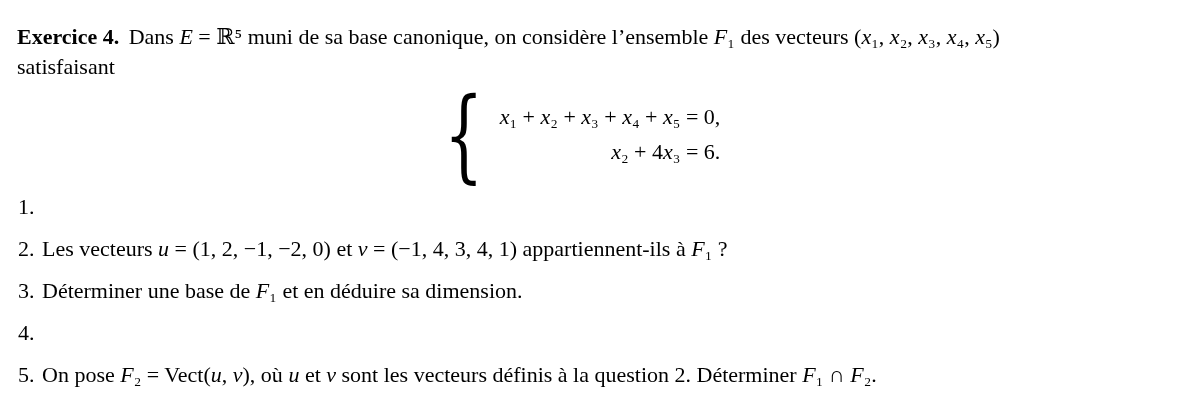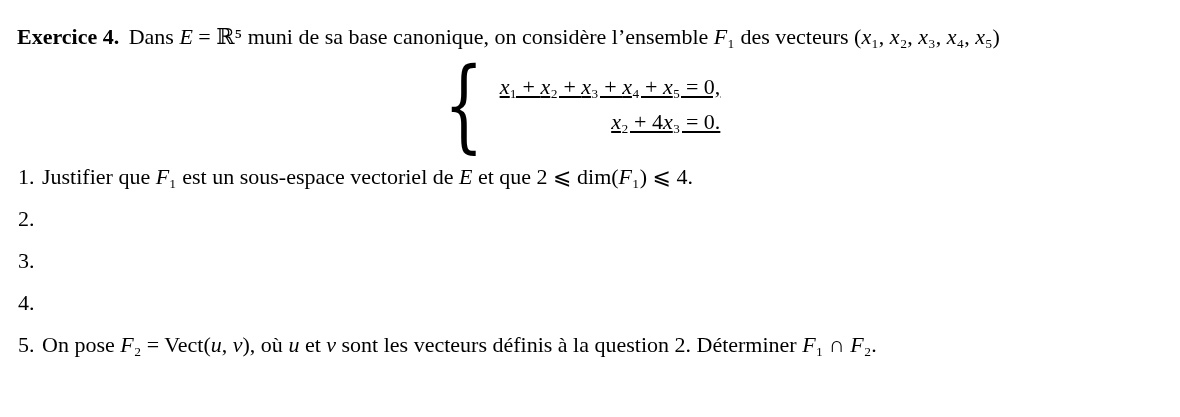--- a/index.html
+++ b/index.html
@@ -44,21 +44,20 @@
     font-weight: 400;
   }
   .equations {
     display: flex;
     flex-direction: column;
     align-items: flex-end;
   }
   .equation {
     line-height: 35px;
     white-space: nowrap;
-    text-decoration: underline;
   }
 
   .questions {
     display: flex;
     flex-direction: column;
     gap: 12px;
     margin-top: 8px;
   }
   .question {
     display: flex;
@@ -73,40 +72,42 @@
     white-space: nowrap;
   }
 </style>
 </head>
 <body>
 
 <div class="page">
 
   <div class="intro">
     <div class="intro-line"><span class="run-b">Exercice 4.</span><span class="run-r"> Dans </span><span class="run-i">E</span><span class="run-r"> = ℝ⁵ muni de sa base canonique, on considère l’ensemble </span><span class="run-i">F</span><span class="run-r">₁ des vecteurs (</span><span class="run-i">x</span><span class="run-r">₁, </span><span class="run-i">x</span><span class="run-r">₂, </span><span class="run-i">x</span><span class="run-r">₃, </span><span class="run-i">x</span><span class="run-r">₄, </span><span class="run-i">x</span><span class="run-r">₅)</span></div>
+    <div class="intro-line"><span class="run-r">satisfaisant</span></div>
   </div>
 
   <div class="system">
     <div class="brace">{</div>
     <div class="equations">
       <div class="equation"><span class="run-i">x</span><span class="run-r">₁ + </span><span class="run-i">x</span><span class="run-r">₂ + </span><span class="run-i">x</span><span class="run-r">₃ + </span><span class="run-i">x</span><span class="run-r">₄ + </span><span class="run-i">x</span><span class="run-r">₅ = 0,</span></div>
-      <div class="equation"><span class="run-i">x</span><span class="run-r">₂ + 4</span><span class="run-i">x</span><span class="run-r">₃ = 0.</span></div>
+      <div class="equation"><span class="run-i">x</span><span class="run-r">₂ + 4</span><span class="run-i">x</span><span class="run-r">₃ = 6.</span></div>
     </div>
   </div>
 
   <div class="questions">
     <div class="question">
       <span class="q-num">1.</span>
-      <span class="q-text"><span class="run-r">Justifier que </span><span class="run-i">F</span><span class="run-r">₁ est un sous-espace vectoriel de </span><span class="run-i">E</span><span class="run-r"> et que 2 ⩽ dim(</span><span class="run-i">F</span><span class="run-r">₁) ⩽ 4.</span></span>
     </div>
     <div class="question">
       <span class="q-num">2.</span>
+      <span class="q-text"><span class="run-r">Les vecteurs </span><span class="run-i">u</span><span class="run-r"> = (1, 2, −1, −2, 0) et </span><span class="run-i">v</span><span class="run-r"> = (−1, 4, 3, 4, 1) appartiennent-ils à </span><span class="run-i">F</span><span class="run-r">₁ ?</span></span>
     </div>
     <div class="question">
       <span class="q-num">3.</span>
+      <span class="q-text"><span class="run-r">Déterminer une base de </span><span class="run-i">F</span><span class="run-r">₁ et en déduire sa dimension.</span></span>
     </div>
     <div class="question">
       <span class="q-num">4.</span>
     </div>
     <div class="question">
       <span class="q-num">5.</span>
       <span class="q-text"><span class="run-r">On pose </span><span class="run-i">F</span><span class="run-r">₂ = Vect(</span><span class="run-i">u</span><span class="run-r">, </span><span class="run-i">v</span><span class="run-r">), où </span><span class="run-i">u</span><span class="run-r"> et </span><span class="run-i">v</span><span class="run-r"> sont les vecteurs définis à la question 2. Déterminer </span><span class="run-i">F</span><span class="run-r">₁ ∩ </span><span class="run-i">F</span><span class="run-r">₂.</span></span>
     </div>
   </div>
 

